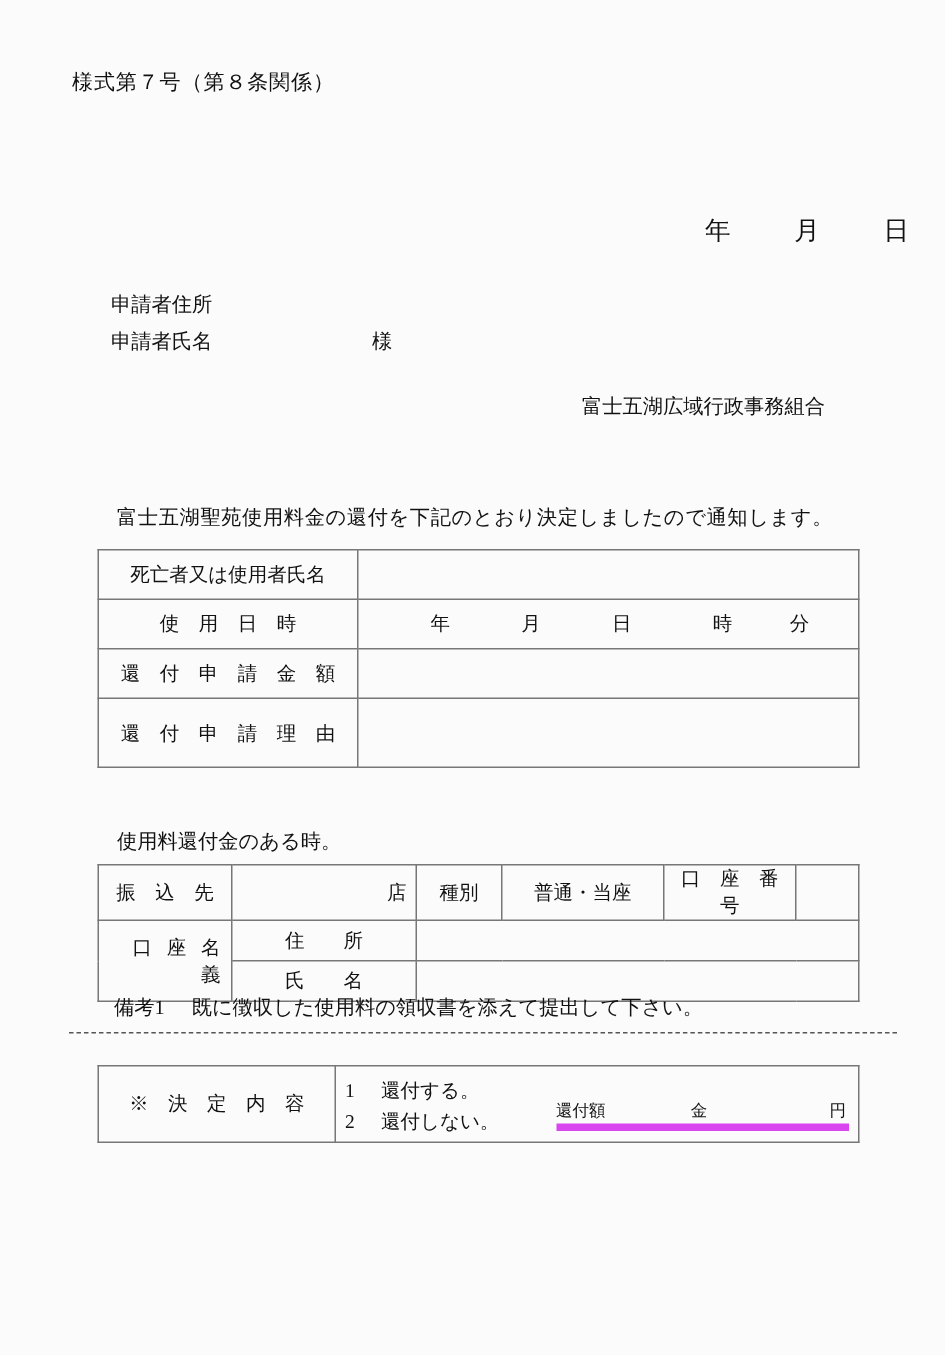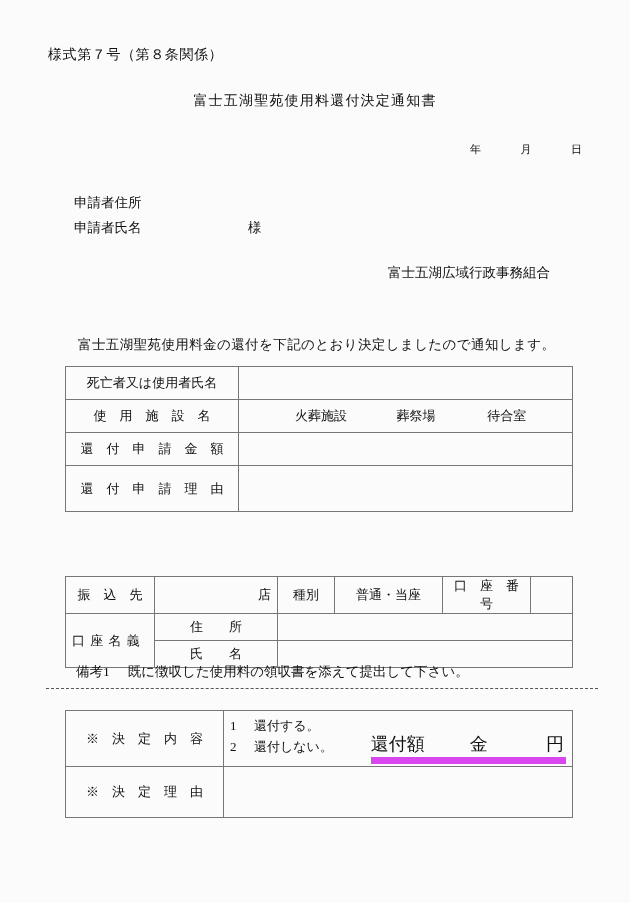--- a/index.html
+++ b/index.html
@@ -33,41 +33,42 @@
     left: 0; top: 92px;
     width: 630px;
     text-align: center;
     font-size: 14px;
     letter-spacing: 1.2px;
     white-space: nowrap;
   }
 
   .date-line {
     left: 470px; top: 142px;
-    font-size: 11px;
+    font-size: 17px;
   }
   .date-line span { display: inline-block; }
   .date-line .gap { width: 34px; }
 
   .applicant {
     left: 74px; top: 190px;
     font-size: 13.5px;
     line-height: 25px;
   }
   .applicant .row { display: block; white-space: nowrap; }
   .applicant .sama {
     display: inline-block;
     width: 120px;
     text-align: right;
   }
 
   .issuer {
     left: 388px; top: 260px;
     font-size: 13.5px;
     line-height: 26px;
+    font-family: Liberation Mono, monospace;
   }
   .issuer .row { display: block; white-space: nowrap; }
   .issuer .seal {
     display: inline-block;
     width: 120px;
     text-align: right;
   }
 
   .statement {
     left: 78px; top: 336px;
@@ -131,22 +132,23 @@
   #bank-table td.lbl {
     text-align: center;
   }
   .w-furikomi { width: 76px; font-family: Liberation Mono, monospace; }
   .w-blank-store { width: 110px; }
   .w-shubetsu { width: 44px; }
   .w-futsu { width: 95px; }
   .w-kouza { width: 75px; }
   .store-cell { text-align: right; padding-right: 6px; }
   .meigi-label {
-    text-align: left;
+    text-align: right;
     letter-spacing: 1px;
+    font-family: Liberation Mono, monospace;
   }
   .w-meigi { width: 76px; }
   .w-sub { width: 62px; }
 
   
   .remark {
     left: 60px; top: 663px;
     font-size: 13.5px;
     margin-left: 16px;
   }
@@ -178,38 +180,37 @@
   }
   .options {
     font-size: 13px;
     line-height: 21px;
     width: 160px;
   }
   .options .opt { white-space: nowrap; }
   .options .opt .n { display: inline-block; width: 24px; }
   .amount-line {
     margin-top: 17px;
-    font-size: 18px;
-    border-bottom: 7px solid #d946ef;
+    font-size: 11px;
+    border-bottom: 5px solid #d946ef;
     display: flex;
     justify-content: space-between;
     width: 222px;
     padding-bottom: 1px;
   }
   .amount-line .yen { padding-right: 2px; }
   .amount-line .kin { margin-left: 16px; }
 </style>
 </head>
 <body>
 
 <div class="page">
 
   <div class="abs form-no">様式第７号（第８条関係）</div>
 
-  <div class="abs doc-title">富士五湖聖苑使用料還付決定通知書</div>
 
   <div class="abs date-line">
     <span>年</span>
     <span class="gap"></span>
     <span>月</span>
     <span class="gap"></span>
     <span>日</span>
   </div>
 
   <div class="abs applicant">
@@ -225,40 +226,43 @@
 
   <div class="abs statement">富士五湖聖苑使用料金の還付を下記のとおり決定しましたので通知します。</div>
 
   <table class="form" id="main-table">
     <tbody>
         <tr>
       <td class="label">死亡者又は使用者氏名</td>
       <td></td>
     </tr>
     <tr>
-      <td class="label">使　用　施　設　名</td>
+      <td class="label">使　用　日　時</td>
       <td>
-        <div class="facility-cells">
-          <span class="fac-1">火葬施設</span>
-          <span class="fac-2">葬祭場</span>
-          <span class="fac-3">待合室</span>
+        <div class="datetime-cells">
+          <span class="dt-year">年</span>
+          <span class="dt-month">月</span>
+          <span class="dt-day">日</span>
+          <span class="dt-hour">時</span>
+          <span class="dt-min">分</span>
         </div>
       </td>
     </tr>
     <tr>
       <td class="label">還　付　申　請　金　額</td>
       <td></td>
     </tr>
     <tr class="tall">
       <td class="label">還　付　申　請　理　由</td>
       <td></td>
     </tr>
   </tbody>
     </table>
 
+  <div class="abs sub-note">使用料還付金のある時。</div>
 
   <table class="form" id="bank-table">
     <tbody>
         <tr>
       <td class="lbl w-furikomi" rowspan="1">振　込　先</td>
       <td class="w-blank-store store-cell"><span>店</span></td>
       <td class="lbl w-shubetsu">種別</td>
       <td class="lbl w-futsu">普通・当座</td>
       <td class="lbl w-kouza">口　座　番　号</td>
       <td></td>
@@ -297,20 +301,16 @@
           </div>
           <div class="amount-line">
             <span>還付額</span>
             <span class="kin">金</span>
             <span></span>
             <span class="yen">円</span>
           </div>
         </div>
       </td>
     </tr>
-    <tr class="reason">
-      <td class="label">※　決　定　理　由</td>
-      <td></td>
-    </tr>
   </tbody>
     </table>
 
 </div>
 
 </body></html>

